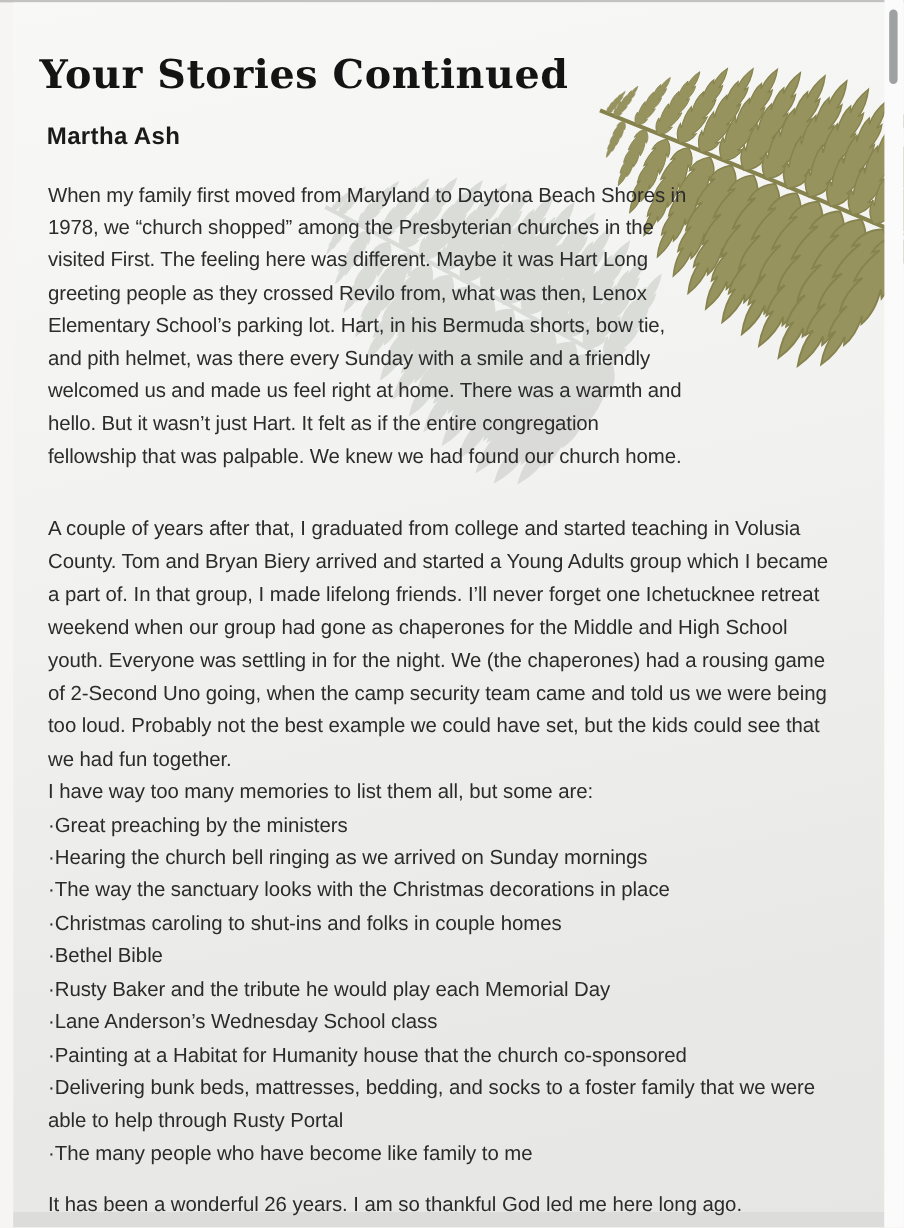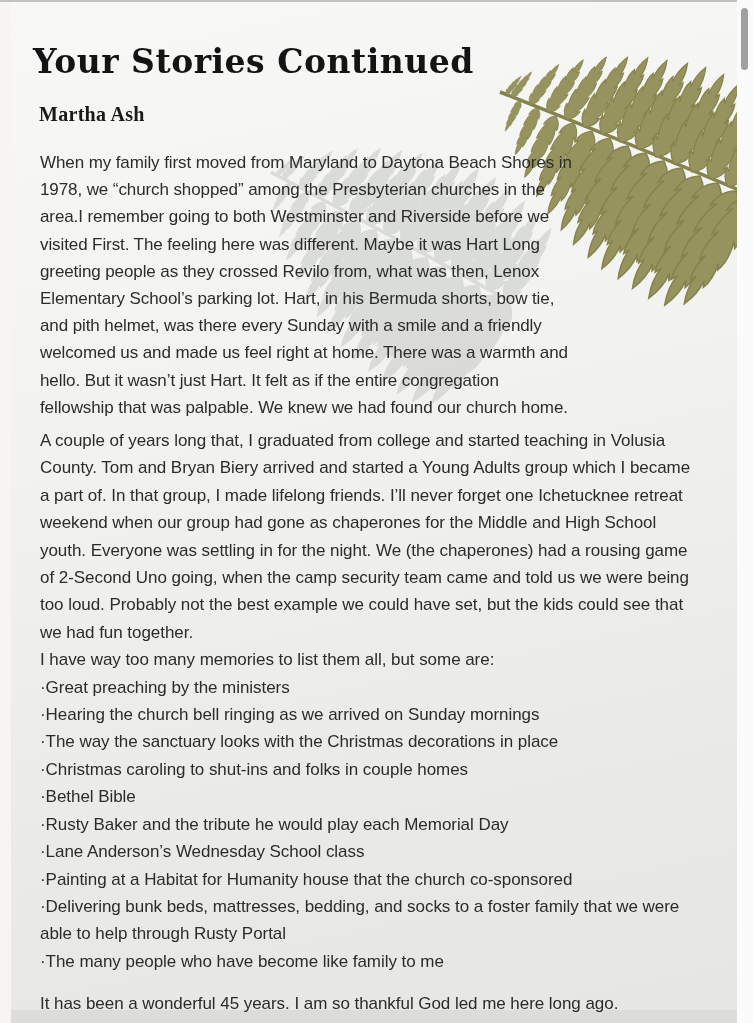--- a/index.html
+++ b/index.html
@@ -22,21 +22,21 @@
   }
   .fern-layer{position:absolute;left:0;top:0;width:753px;height:1023px;pointer-events:none;}
   .content{position:absolute;left:0;top:0;width:631px;height:1023px;}
   .page-title{
     position:absolute;left:33px;top:42px;
     font-family:"DejaVu Serif",serif;font-weight:700;
     font-size:33px;letter-spacing:.5px;color:#141414;
   }
   .author-name{
     position:absolute;left:39px;top:103px;
-    font-family:Liberation Serif, serif;font-weight:700;
+    font-family:Liberation Sans, sans-serif;font-weight:700;
     font-size:20px;letter-spacing:.3px;color:#1a1a1a;
   }
   .para1{
     position:absolute;left:40px;top:149px;width:640px;
     font-size:17px;line-height:27.2px;letter-spacing:-0.1px;color:#2c2c2c;
   }
   .para2-flow{
     position:absolute;left:40px;top:427px;width:700px;
     font-size:17px;line-height:27.4px;letter-spacing:-0.05px;color:#2b2b2b;
   }
@@ -94,33 +94,32 @@
   </g>
 </svg>
 
 <div class="content">
   <div class="page-title">Your Stories Continued</div>
   <div class="author-name">Martha Ash</div>
 
   <div class="para1">
       <div class="line">When my family first moved from Maryland to Daytona Beach Shores in</div>
       <div class="line">1978, we “church shopped” among the Presbyterian churches in the</div>
-      <div class="line">area.I remember going to both Westminster and Riverside before we</div>
       <div class="line">visited First. The feeling here was different. Maybe it was Hart Long</div>
       <div class="line">greeting people as they crossed Revilo from, what was then, Lenox</div>
       <div class="line">Elementary School’s parking lot. Hart, in his Bermuda shorts, bow tie,</div>
       <div class="line">and pith helmet, was there every Sunday with a smile and a friendly</div>
       <div class="line">welcomed us and made us feel right at home. There was a warmth and</div>
       <div class="line">hello. But it wasn’t just Hart. It felt as if the entire congregation</div>
       <div class="line">fellowship that was palpable. We knew we had found our church home.</div>
     </div>
 
   <div class="para2-flow">
     <div>
-        <div class="line">A couple of years long that, I graduated from college and started teaching in Volusia</div>
+        <div class="line">A couple of years after that, I graduated from college and started teaching in Volusia</div>
         <div class="line">County. Tom and Bryan Biery arrived and started a Young Adults group which I became</div>
         <div class="line">a part of. In that group, I made lifelong friends. I’ll never forget one Ichetucknee retreat</div>
         <div class="line">weekend when our group had gone as chaperones for the Middle and High School</div>
         <div class="line">youth. Everyone was settling in for the night. We (the chaperones) had a rousing game</div>
         <div class="line">of 2-Second Uno going, when the camp security team came and told us we were being</div>
         <div class="line">too loud. Probably not the best example we could have set, but the kids could see that</div>
         <div class="line">we had fun together.</div>
       </div>
     <div class="line">I have way too many memories to list them all, but some are:</div>
     <div>
@@ -129,19 +128,19 @@
         <div class="line">·The way the sanctuary looks with the Christmas decorations in place</div>
         <div class="line">·Christmas caroling to shut-ins and folks in couple homes</div>
         <div class="line">·Bethel Bible</div>
         <div class="line">·Rusty Baker and the tribute he would play each Memorial Day</div>
         <div class="line">·Lane Anderson’s Wednesday School class</div>
         <div class="line">·Painting at a Habitat for Humanity house that the church co-sponsored</div>
         <div class="line">·Delivering bunk beds, mattresses, bedding, and socks to a foster family that we were</div>
         <div class="line">able to help through Rusty Portal</div>
         <div class="line">·The many people who have become like family to me</div>
       </div>
-    <div class="closing-line">It has been a wonderful 45 years. I am so thankful God led me here long ago.</div>
+    <div class="closing-line">It has been a wonderful 26 years. I am so thankful God led me here long ago.</div>
   </div>
 </div>
 
 <div class="scrollbar-track">
   <div class="scrollbar-thumb"></div>
 </div>
 
 </body></html>

